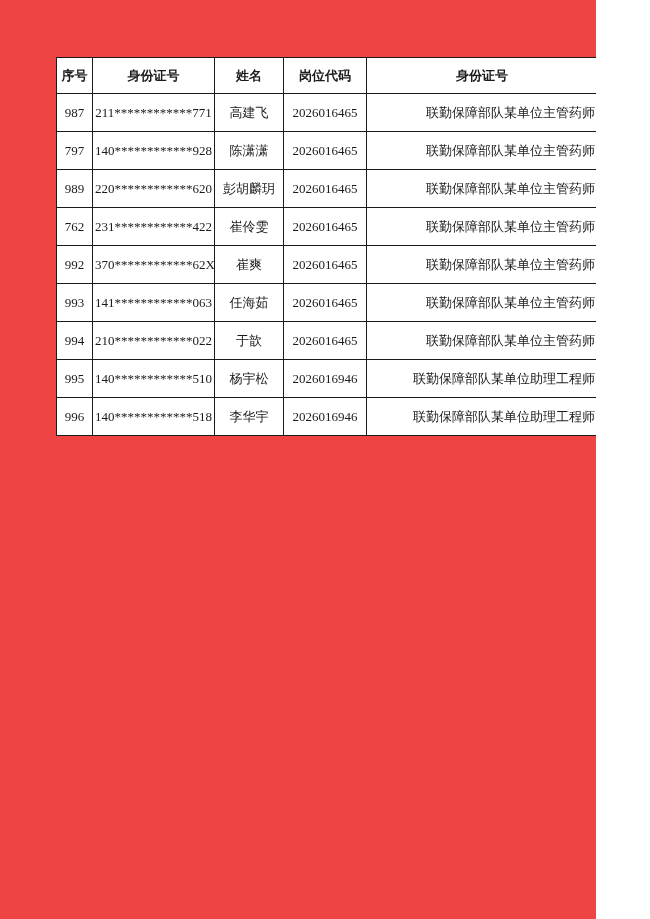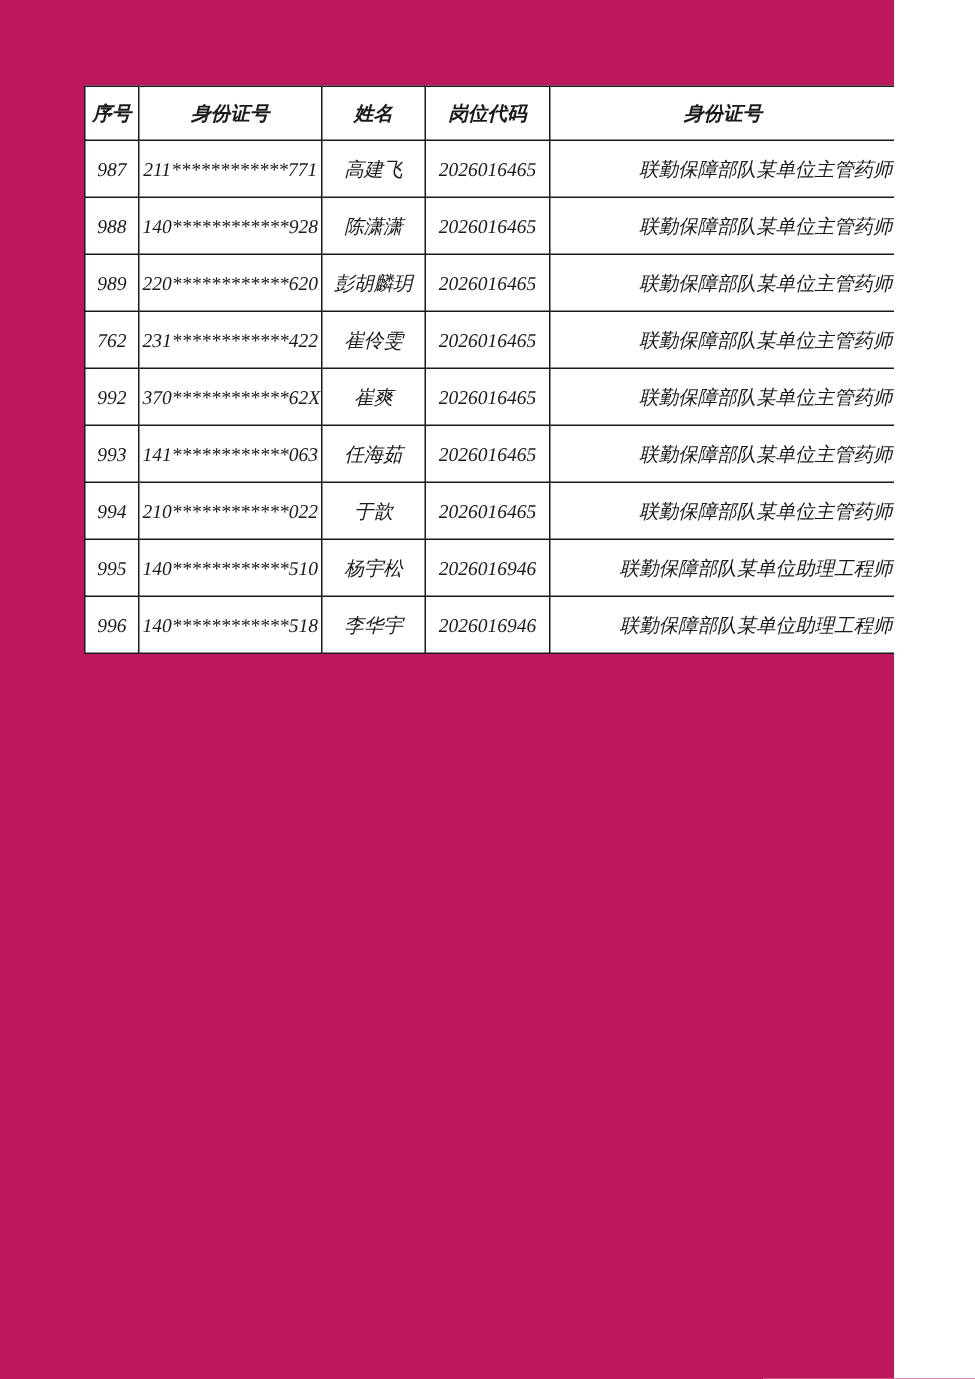--- a/index.html
+++ b/index.html
@@ -10,23 +10,22 @@
     width: 650px;
     height: 919px;
     background: #ffffff;
     font-family: "Liberation Serif", "DejaVu Serif", serif;
     color: #1a1a1a;
   }
   .page {
     position: relative;
     width: 596px;
     height: 919px;
-    background: #be185d;
+    background: #ef4444;
     overflow: hidden;
-    font-style: italic;
   }
   table.roster {
     position: absolute;
     left: 56px;
     top: 57px;
     width: 542px;
     border-collapse: collapse;
     table-layout: fixed;
     background: #ffffff;
   }
@@ -79,21 +78,21 @@
     </thead>
     <tbody id="body-rows">
         <tr>
           <td>987</td>
           <td>211************771</td>
           <td>高建飞</td>
           <td>2026016465</td>
           <td class="left">联勤保障部队某单位主管药师</td>
         </tr>
         <tr>
-          <td>988</td>
+          <td>797</td>
           <td>140************928</td>
           <td>陈潇潇</td>
           <td>2026016465</td>
           <td class="left">联勤保障部队某单位主管药师</td>
         </tr>
         <tr>
           <td>989</td>
           <td>220************620</td>
           <td>彭胡麟玥</td>
           <td>2026016465</td>

